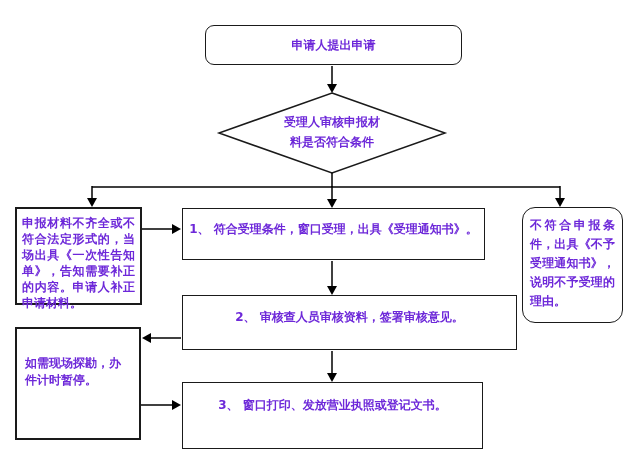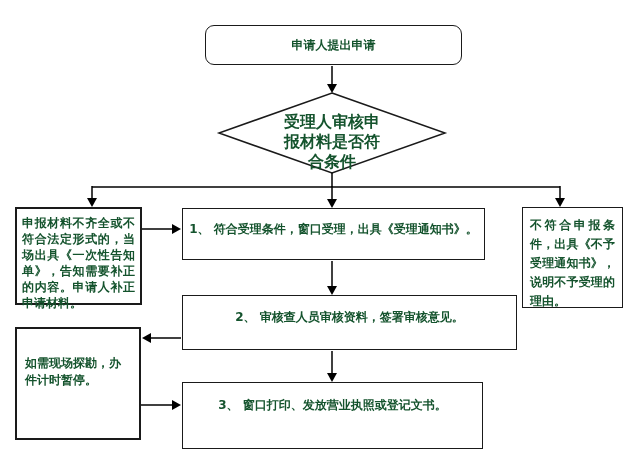--- a/index.html
+++ b/index.html
@@ -6,21 +6,21 @@
     margin: 0;
     padding: 0;
     background: #ffffff;
   }
   .canvas {
     position: relative;
     width: 640px;
     height: 466px;
     background: #ffffff;
     font-family: "DejaVu Sans", "Liberation Sans", sans-serif;
-    color: #14532d;
+    color: #6d28d9;
     overflow: hidden;
   }
   .connectors {
     position: absolute;
     left: 0;
     top: 0;
     width: 640px;
     height: 466px;
   }
   .node {
@@ -45,21 +45,21 @@
     justify-content: center;
   }
   .center-text {
     text-align: center;
   }
   .diamond-label {
     position: absolute;
     width: 100px;
     text-align: center;
     line-height: 20px;
-    font-size: 16px;
+    font-size: 12px;
     font-weight: bold;
     background: transparent;
   }
   .note {
     text-align: justify;
   }
 </style>
 </head>
 <body>
 
@@ -123,21 +123,21 @@
   <div class="node rounded" style="left:205px; top:25px; width:257px; height:40px;">
     <span>申请人提出申请</span>
   </div>
 
   <div class="diamond-label" style="left:282px; top:112px;">受理人审核申报材料是否符合条件</div>
 
   <div class="node rect thick note" style="left:15px; top:207px; width:127px; height:98px; padding:6px 5px;">申报材料不齐全或不符合法定形式的，当场出具《一次性告知单》，告知需要补正的内容。申请人补正申请材料。</div>
 
   <div class="node rect center-text" style="left:182px; top:208px; width:303px; height:52px; padding-top:12px;">1、 符合受理条件，窗口受理，出具《受理通知书》。</div>
 
-  <div class="node rect note" style="left:522px; top:207px; width:101px; height:101px; padding:8px 7px; line-height:19px;">不符合申报条件，出具《不予受理通知书》，说明不予受理的理由。</div>
+  <div class="node rect note" style="left:522px; top:207px; width:101px; height:116px; padding:8px 7px; line-height:19px;border-radius:13px;">不符合申报条件，出具《不予受理通知书》，说明不予受理的理由。</div>
 
   <div class="node rect center-text" style="left:182px; top:295px; width:335px; height:55px; padding-top:13px;">2、 审核查人员审核资料，签署审核意见。</div>
 
   <div class="node rect thick" style="left:15px; top:327px; width:126px; height:113px; padding:26px 8px 0; line-height:17px;">如需现场探勘，办件计时暂停。</div>
 
   <div class="node rect center-text" style="left:182px; top:382px; width:301px; height:67px; padding-top:14px;">3、 窗口打印、发放营业执照或登记文书。</div>
 
 </div>
 
 </body></html>

